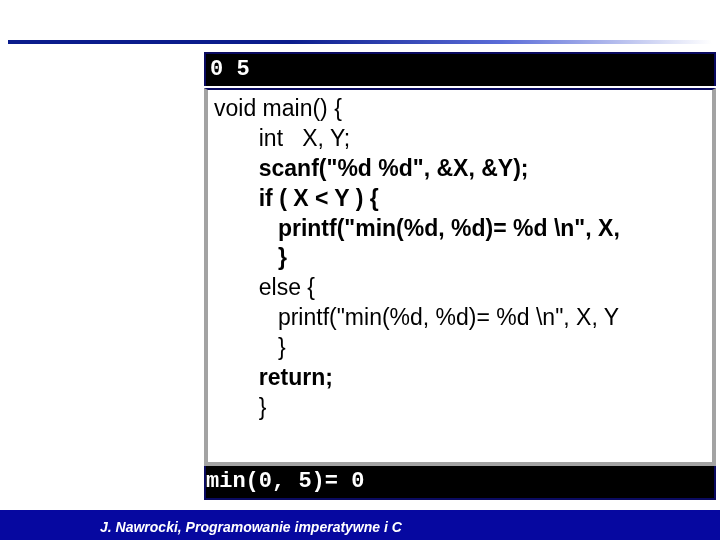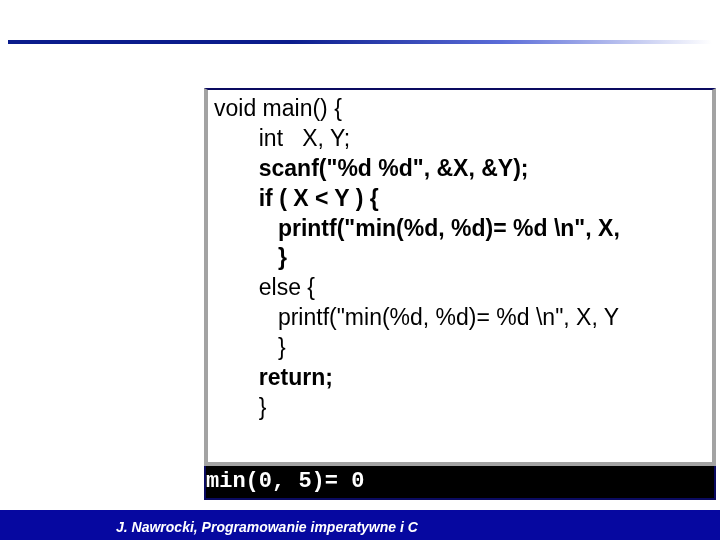--- a/index.html
+++ b/index.html
@@ -100,30 +100,30 @@
   }
   .footer-text {
     position: absolute;
     left: 100px;
     bottom: 5px;
     color: #fff;
     font-family: Arial, Helvetica, sans-serif;
     font-size: 14px;
     font-weight: bold;
     font-style: italic;
-    margin-left: 16px;
   }
 </style>
 </head>
 <body>
 
 <div class="slide">
 
   <div class="title-underline"></div>
 
+  <div class="top-bar">0  5</div>
 
   <div class="code-box">
     <div class="code-content"><span>void main() {</span>
 <span>       int   X, Y;</span>
 <span>       </span><span class="bold">scanf("%d %d", &amp;X, &amp;Y);</span>
 <span>       </span><span class="bold">if ( X &lt; Y ) {</span>
 <span>          </span><span class="bold">printf("min(%d, %d)= %d \n", X,</span>
 <span>          </span><span class="bold">}</span>
 <span>       else {</span>
 <span>          printf("min(%d, %d)= %d \n", X, Y</span>

